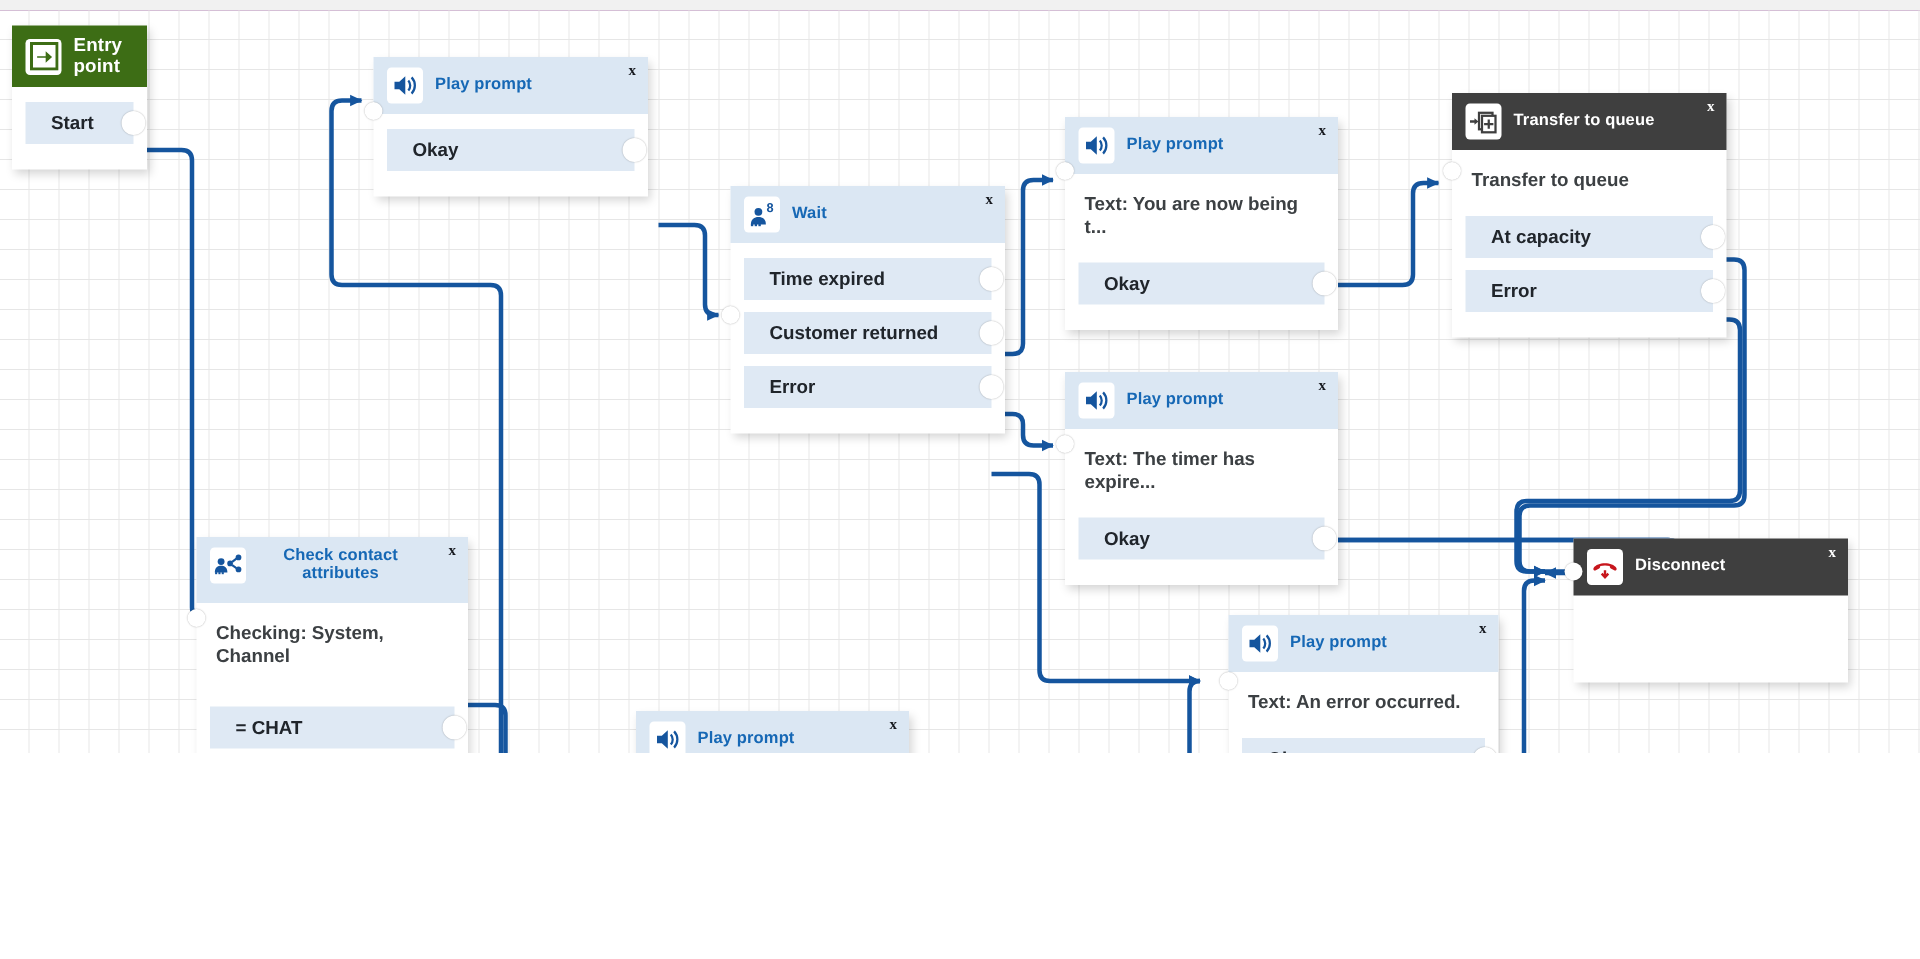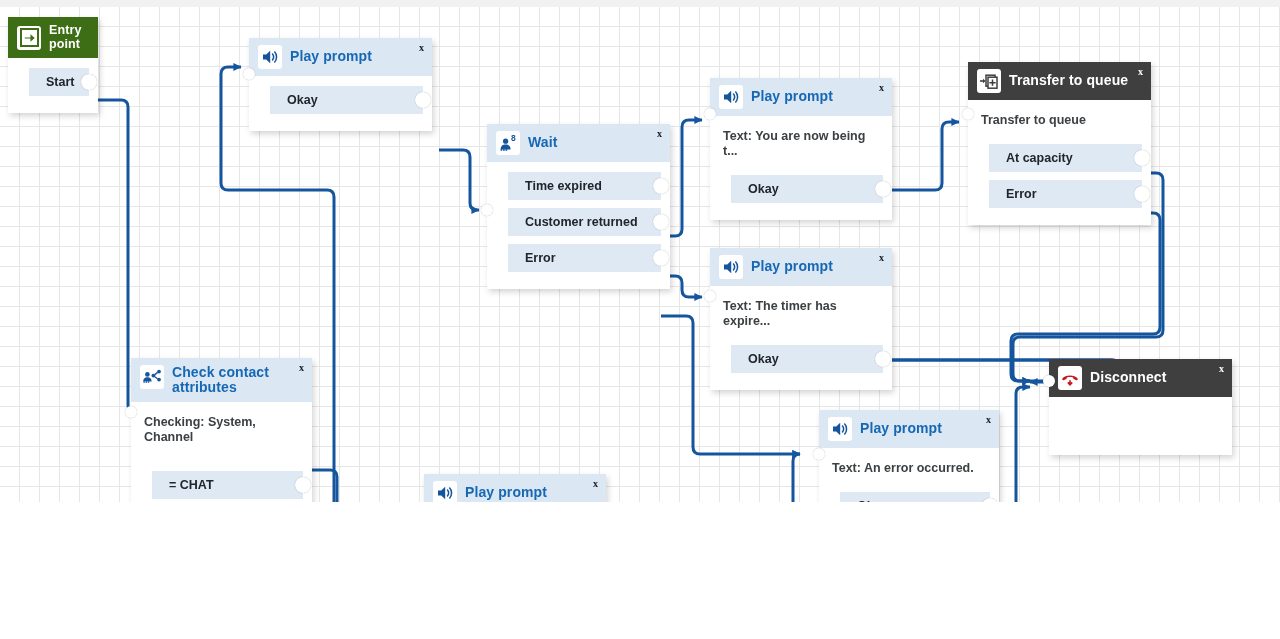--- a/index.html
+++ b/index.html
@@ -68,21 +68,21 @@
     border-radius: 3px;
     display: flex;
     align-items: center;
     justify-content: center;
     flex: 0 0 auto;
     margin-right: 8px;
   }
   .node-icon svg { display: block; }
 
   .node-title {
-    font-size: 14px;
+    font-size: 11px;
     font-weight: bold;
     line-height: 1.08;
     letter-spacing: 0.1px;
   }
   .node-title.blue { color: #1668b5; }
   .node-title.dark { color: #ffffff; }
   .node-title.green { color: #ffffff; font-size: 12.5px; }
 
   .node-close {
     position: absolute;
@@ -103,21 +103,21 @@
     color: #3c4043;
     line-height: 1.2;
   }
   .node-branches {
     padding-bottom: 9px;
   }
   .branch {
     position: relative;
     background: #dfe9f4;
     height: 28px;
-    margin: 0 9px 8px 21px;
+    margin: 0 9px 8px 9px;
     display: flex;
     align-items: center;
     padding-left: 17px;
     box-sizing: border-box;
   }
   .branch-label {
     font-size: 12.5px;
     font-weight: bold;
     color: #20252b;
   }
@@ -360,21 +360,21 @@
           <path d="M1.2,14.6 C1.2,11.3 3.2,10.2 5.4,10.2 C7.6,10.2 9.6,11.3 9.6,14.6 Z" fill="#15559e"></path>
           <rect x="1.4" y="14.4" width="1.4" height="1.4" fill="#15559e"></rect>
           <rect x="3.6" y="14.4" width="1.4" height="1.4" fill="#15559e"></rect>
           <rect x="5.8" y="14.4" width="1.4" height="1.4" fill="#15559e"></rect>
           <circle cx="17" cy="4.6" r="1.9" fill="#15559e"></circle>
           <circle cx="17" cy="12.6" r="1.9" fill="#15559e"></circle>
           <circle cx="11.4" cy="8.6" r="1.9" fill="#15559e"></circle>
           <path d="M12.8,7.6 L15.6,5.4 M12.8,9.7 L15.6,11.7" stroke="#15559e" stroke-width="1.4" fill="none"></path>
         </svg>
       </span>
-      <span class="node-title blue" style="max-width:110px;">Check contact attributes</span>
+      <span class="node-title blue" style="max-width:110px;text-align:center;">Check contact attributes</span>
       <span class="node-close onblue">x</span>
       <span class="port-in" style="top:48px;"></span>
     </div>
     <div class="node-desc">Checking: System, Channel</div>
     <div class="node-body-pad" style="height:20px;"></div>
     <div class="node-branches">
       <div class="branch">
         <span class="branch-label">= CHAT</span>
         <span class="port-out"></span>
       </div>

